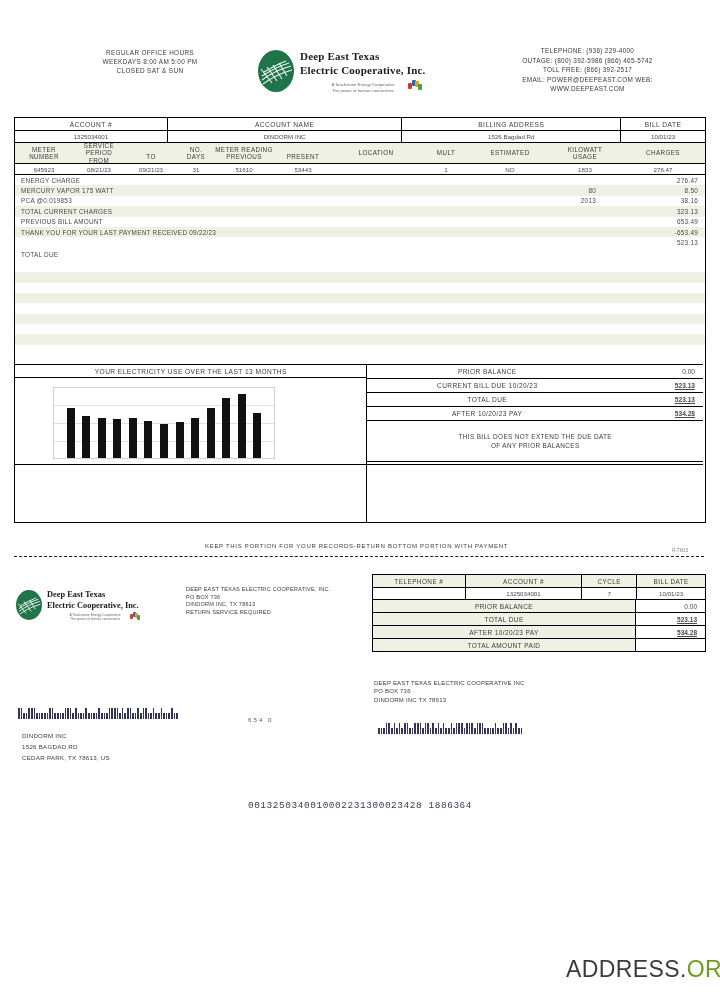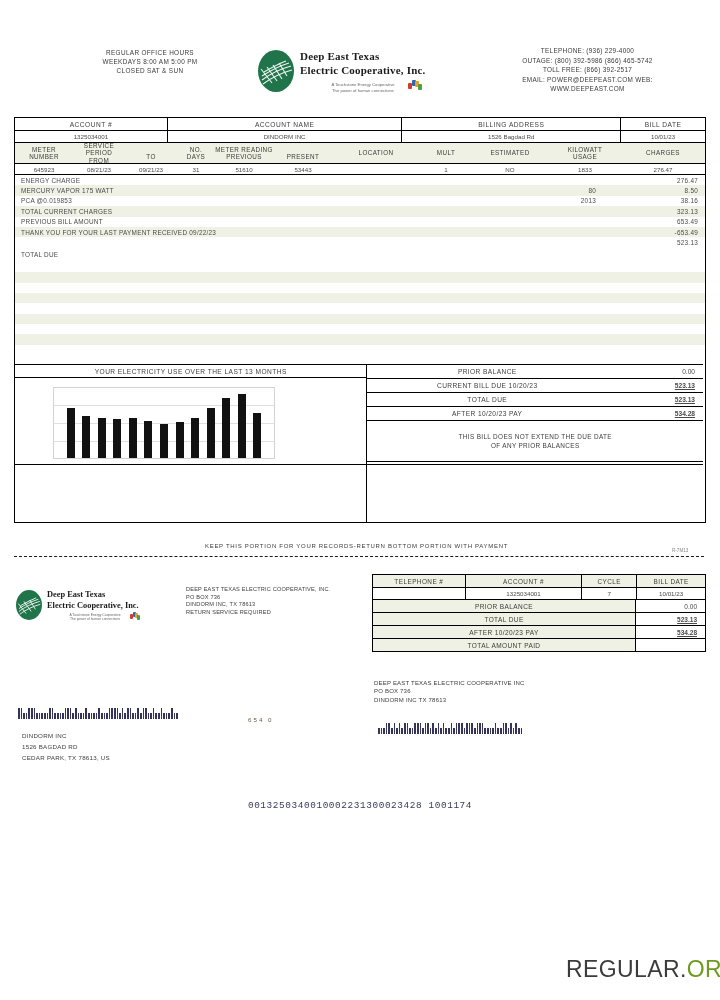--- a/index.html
+++ b/index.html
@@ -620,19 +620,19 @@
   </div>
 
   <div class="seq">654    0</div>
 
   <div class="custaddr">
     <div>DINDORM INC</div>
     <div>1526 BAGDAD RD</div>
     <div>CEDAR PARK,  TX 78613, US</div>
   </div>
 
-  <div class="micr">0013250340010002231300023428 1001174</div>
+  <div class="micr">0013250340010002231300023428 1886364</div>
 
   <div class="watermark">
-    <span class="a">REGULAR.</span><span class="b">ORG</span>
+    <span class="a">ADDRESS.</span><span class="b">ORG</span>
   </div>
 
 </div>
 
 </body></html>

